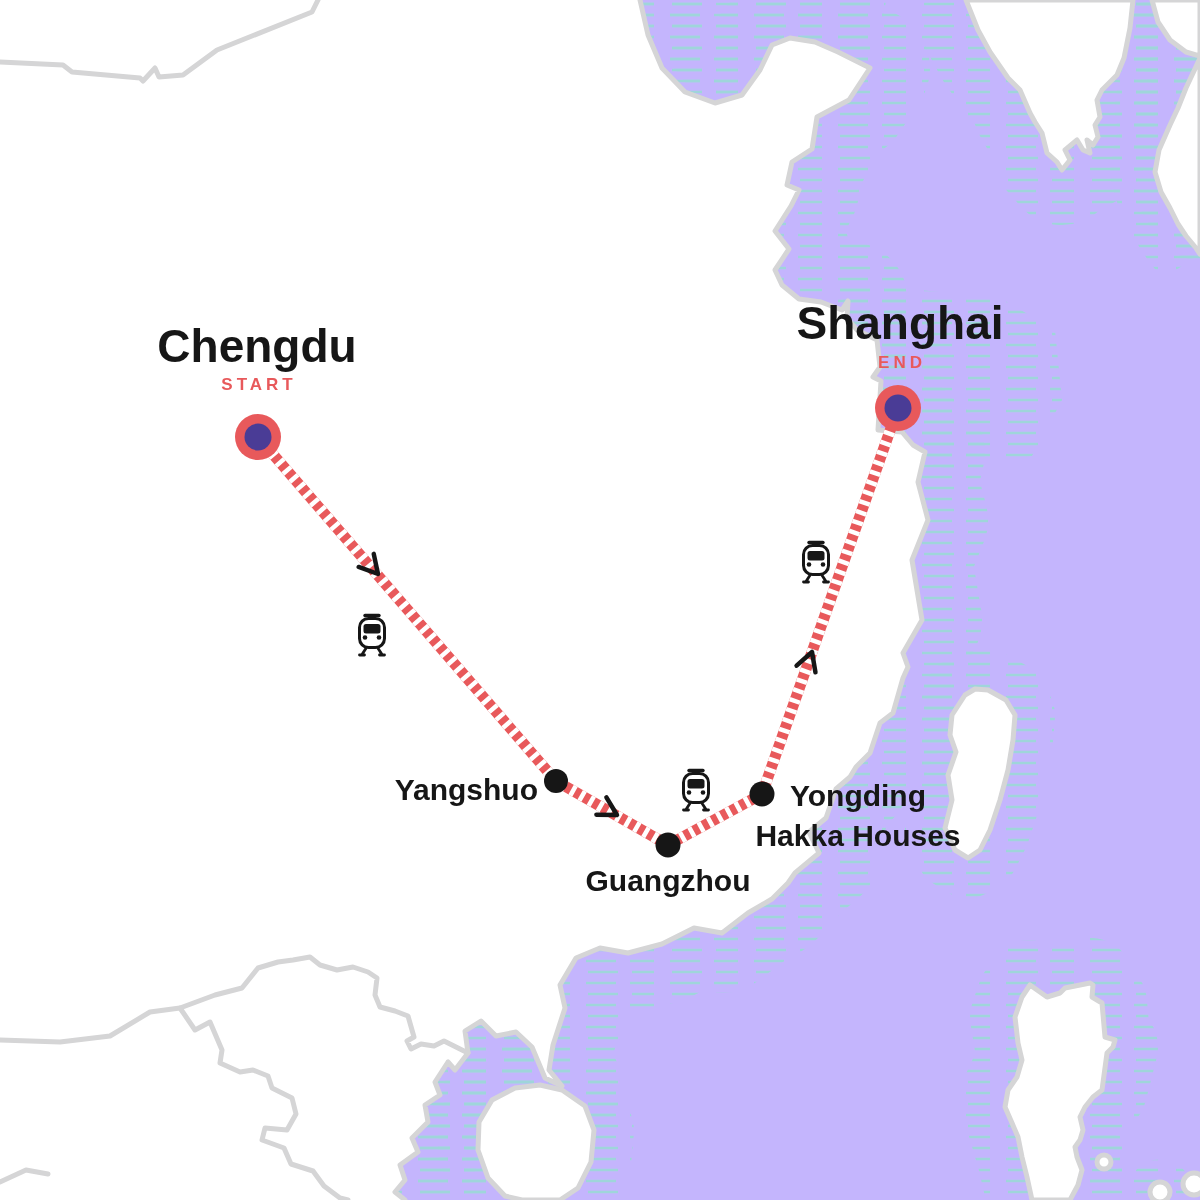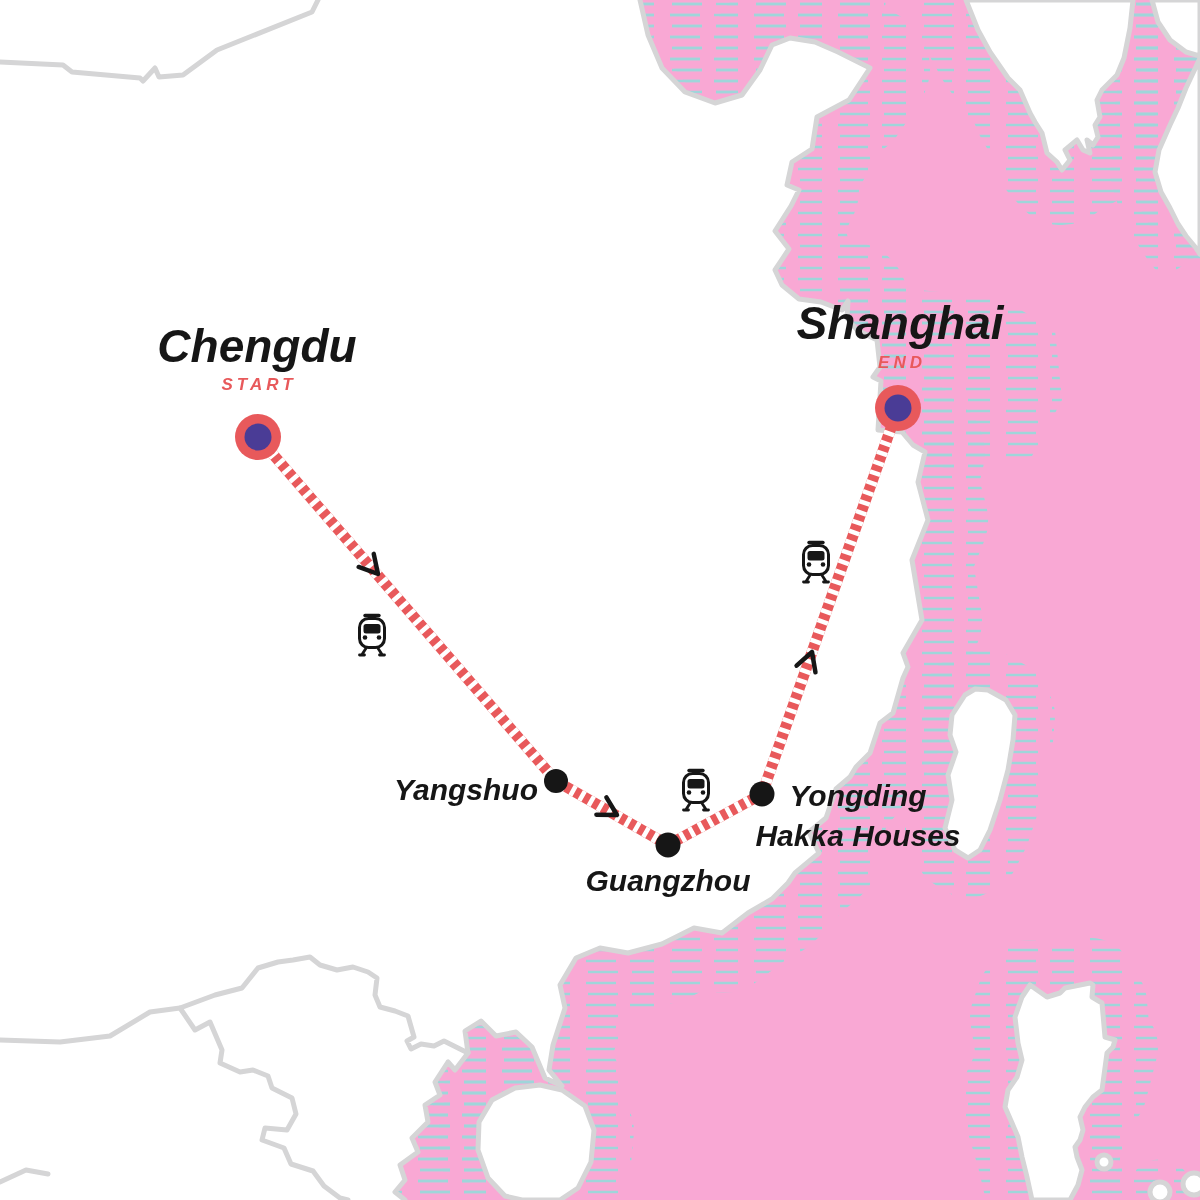--- a/index.html
+++ b/index.html
@@ -1,16 +1,16 @@
 <!DOCTYPE html>
 <html><head>
 <meta charset="utf-8">
 <style>
   html,body{margin:0;padding:0;background:#ffffff;}
-  .page{width:1200px;height:1200px;position:relative;overflow:hidden;background:#f9a8d4;font-style:italic;}
+  .page{width:1200px;height:1200px;position:relative;overflow:hidden;background:#c4b5fd;}
   svg{display:block;}
   .city-label{font-family:"Liberation Sans",sans-serif;font-weight:700;font-size:46px;fill:#161616;}
   .tag-label{font-family:"Liberation Sans",sans-serif;font-weight:700;font-size:17px;letter-spacing:4px;fill:#E8595B;}
   .stop-label{font-family:"Liberation Sans",sans-serif;font-weight:700;font-size:30px;fill:#161616;}
   .land{fill:#ffffff;}
 </style>
 </head>
 <body>
 
 <div class="page">

